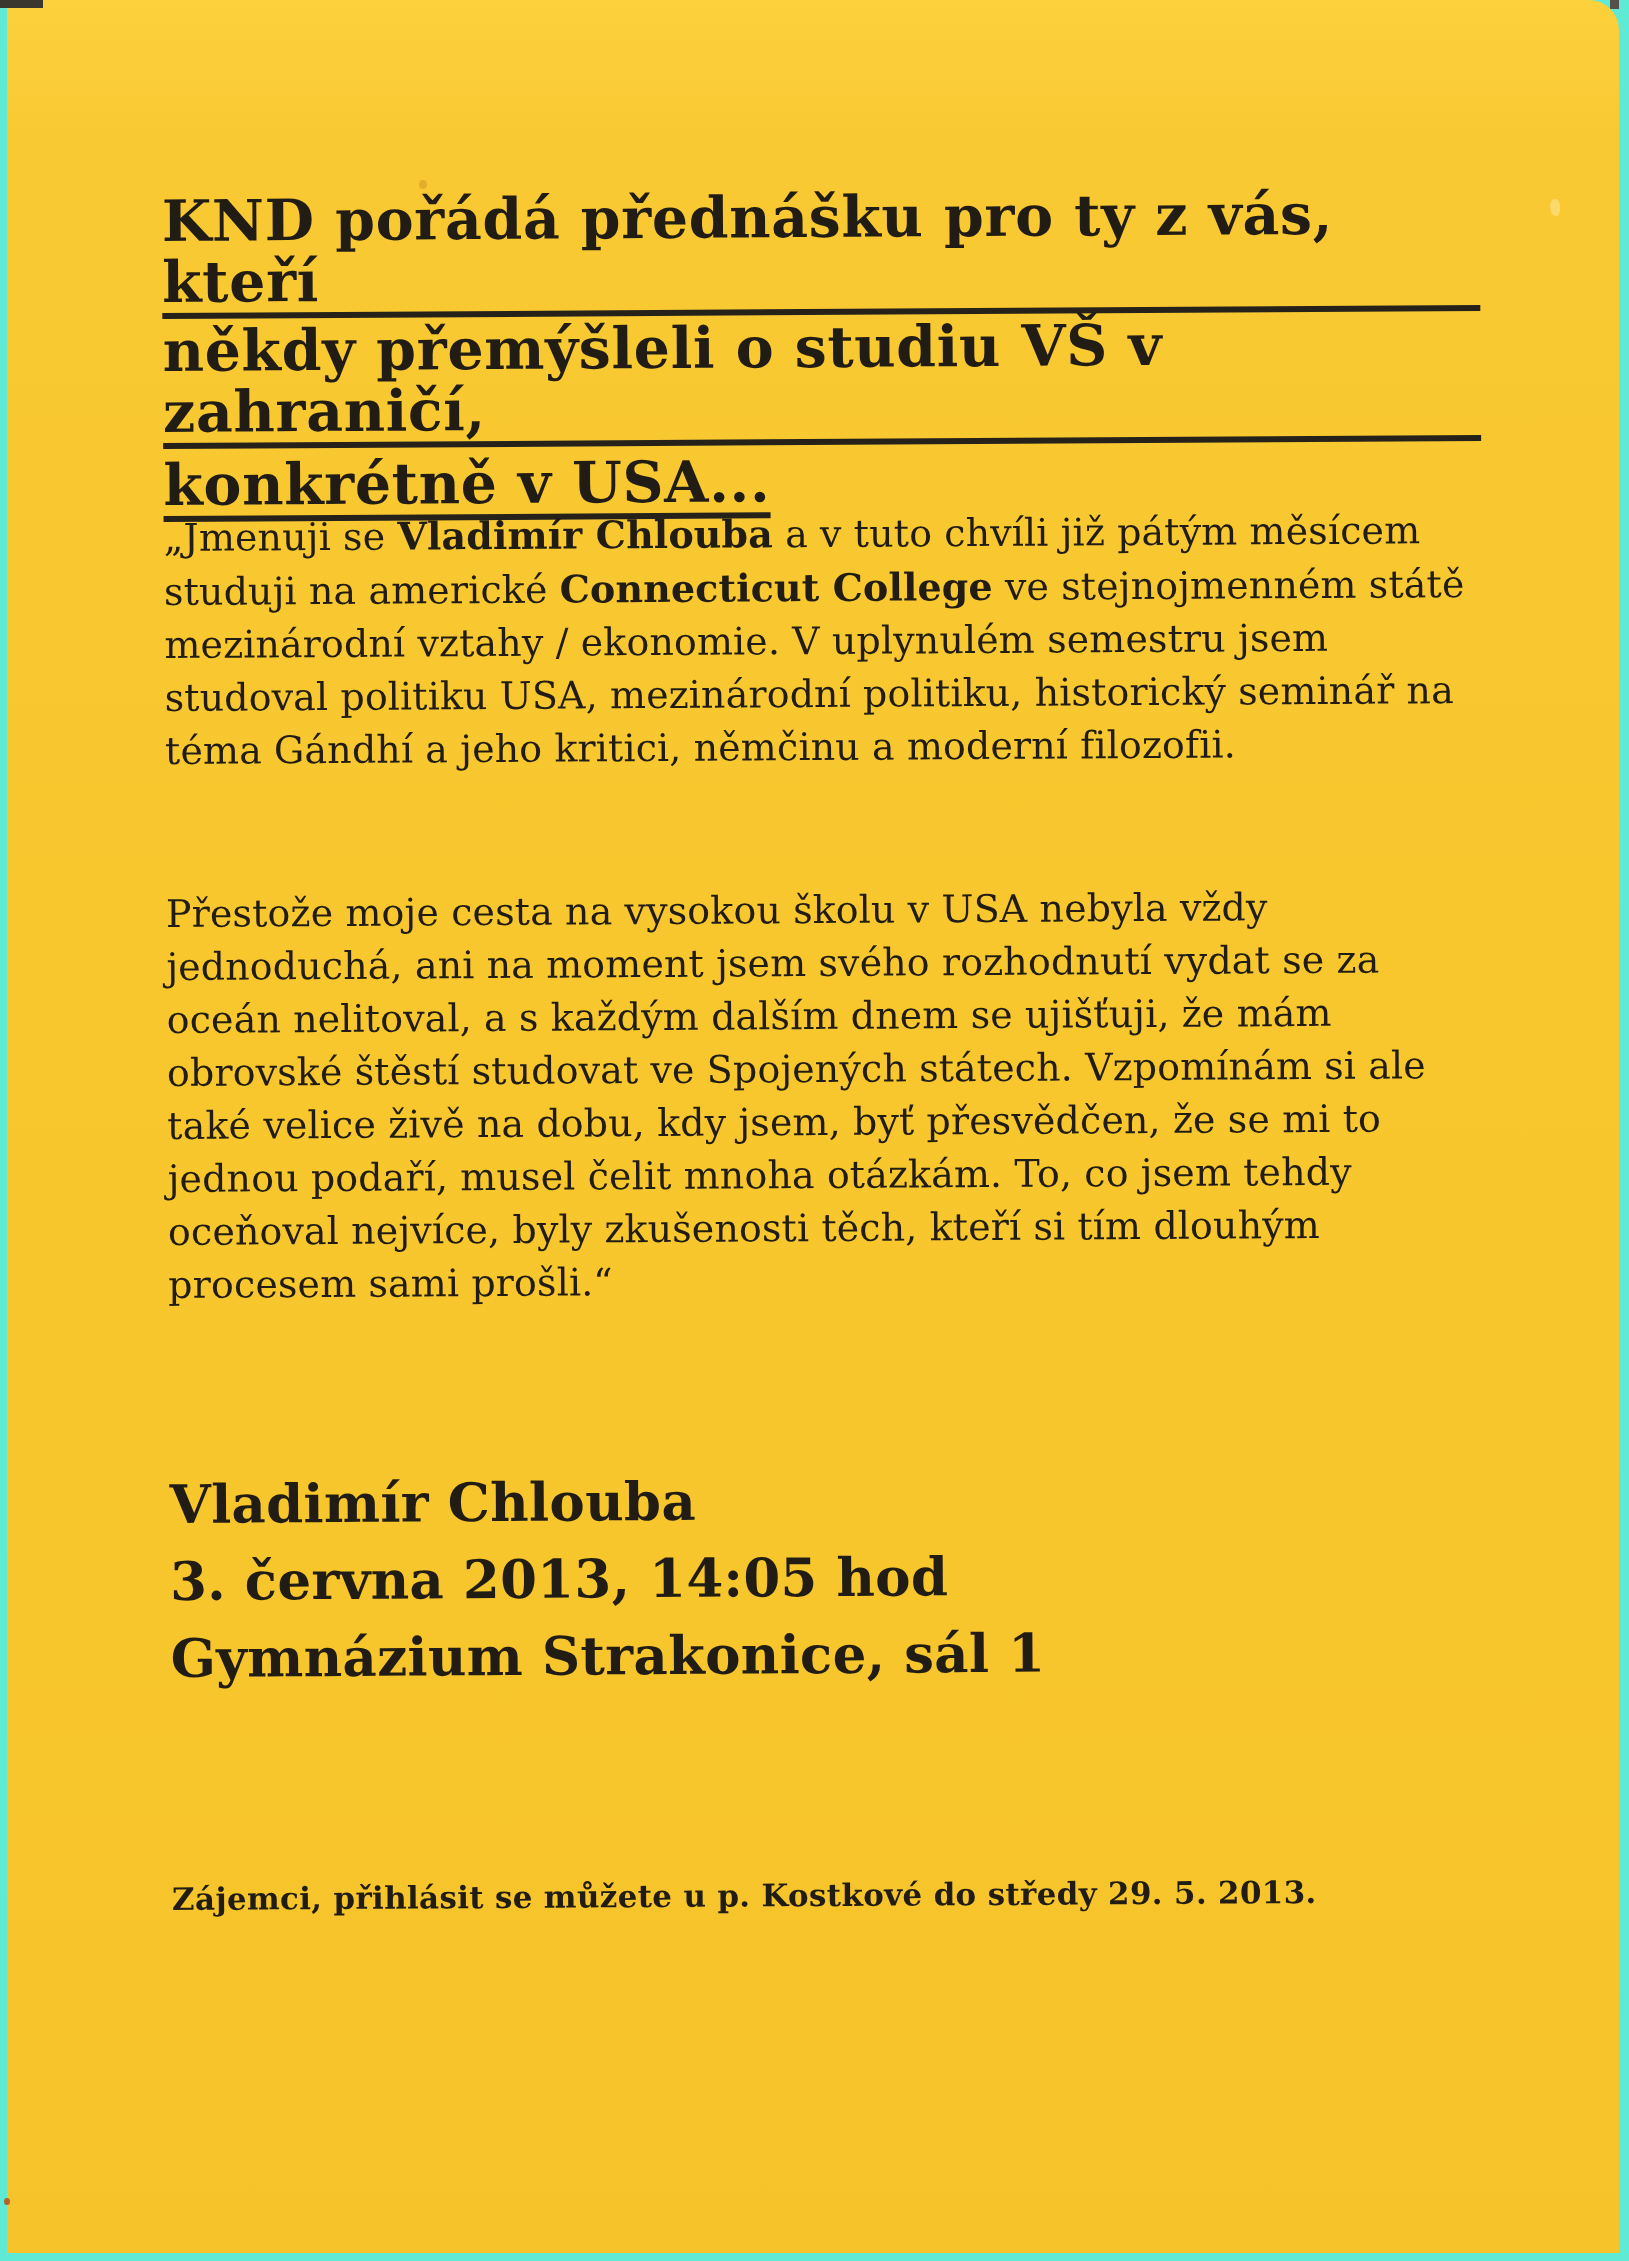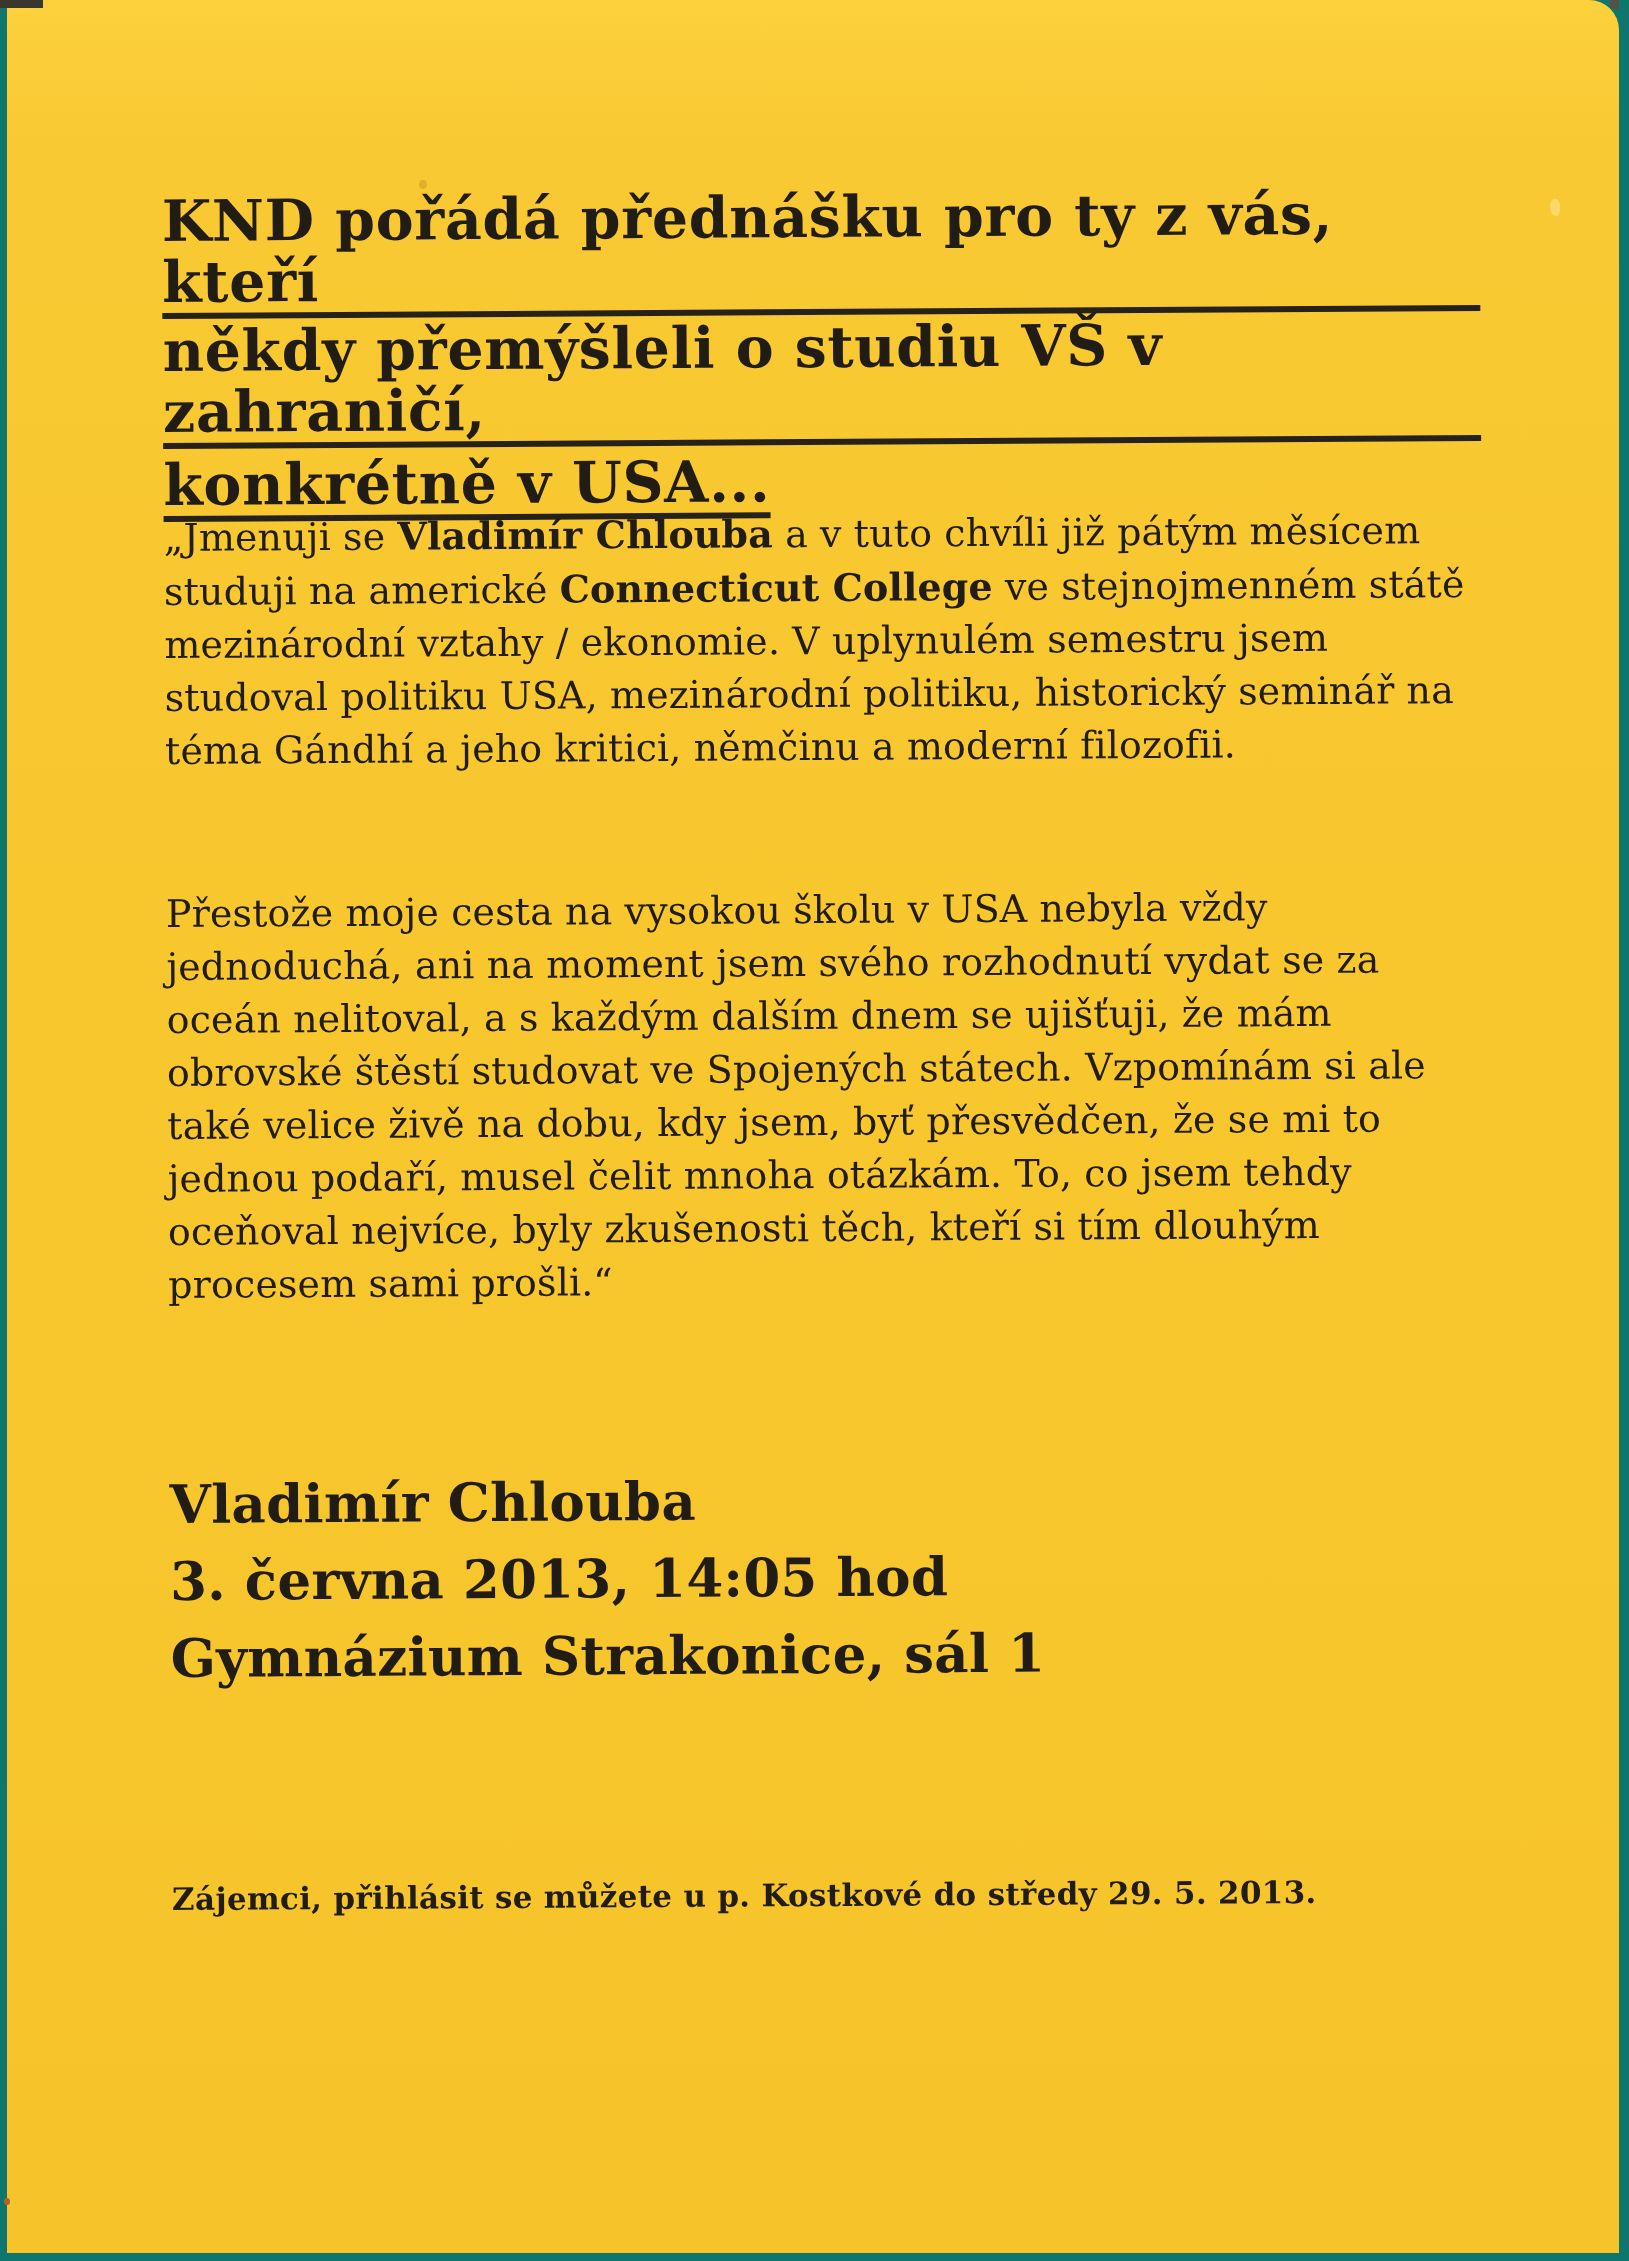--- a/index.html
+++ b/index.html
@@ -4,21 +4,21 @@
 <style>
   html, body {
     margin: 0;
     padding: 0;
     background: #e9e7df;
   }
   .scan-canvas {
     position: relative;
     width: 1629px;
     height: 2261px;
-    background: #0f766e;
+    background: #5eead4;
     overflow: hidden;
   }
   
   .paper {
     position: absolute;
     left: 6.5px;
     top: 0;
     right: 9.7px;
     bottom: 7.8px;
     background: linear-gradient(180deg, #fcd13c 0%, #f9c933 6%, #f8c72e 45%, #f6c42a 100%);

